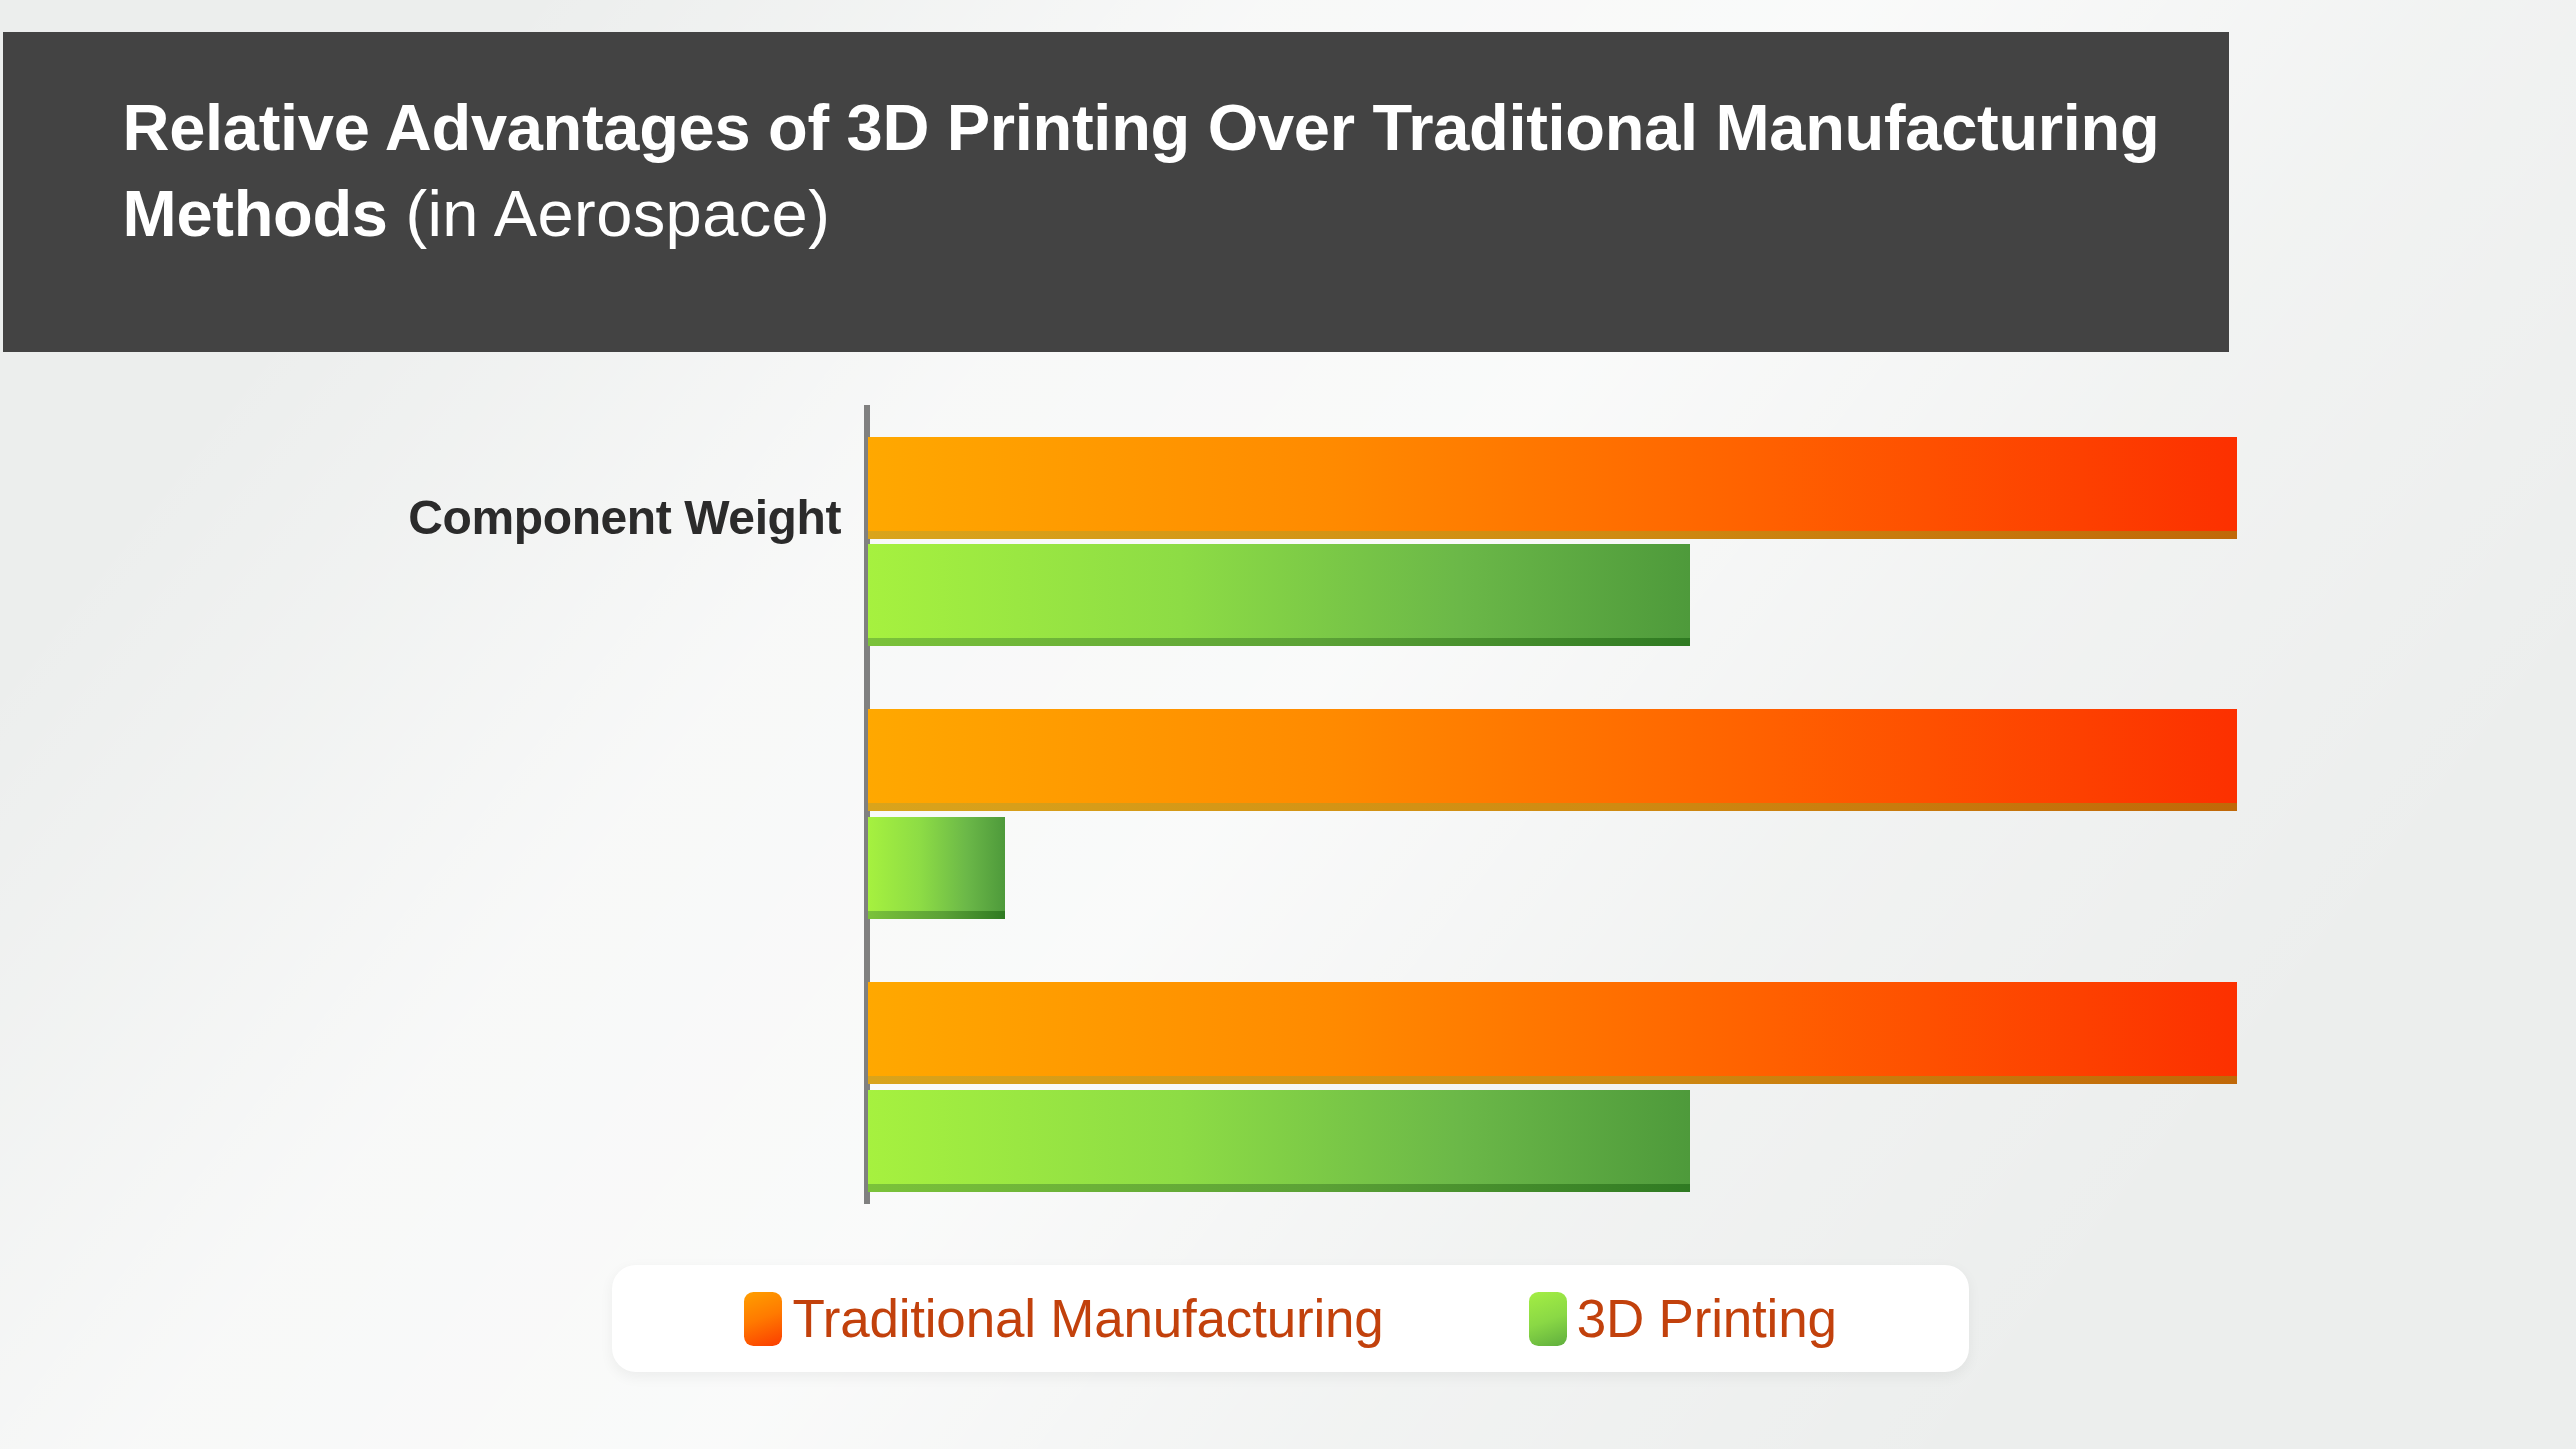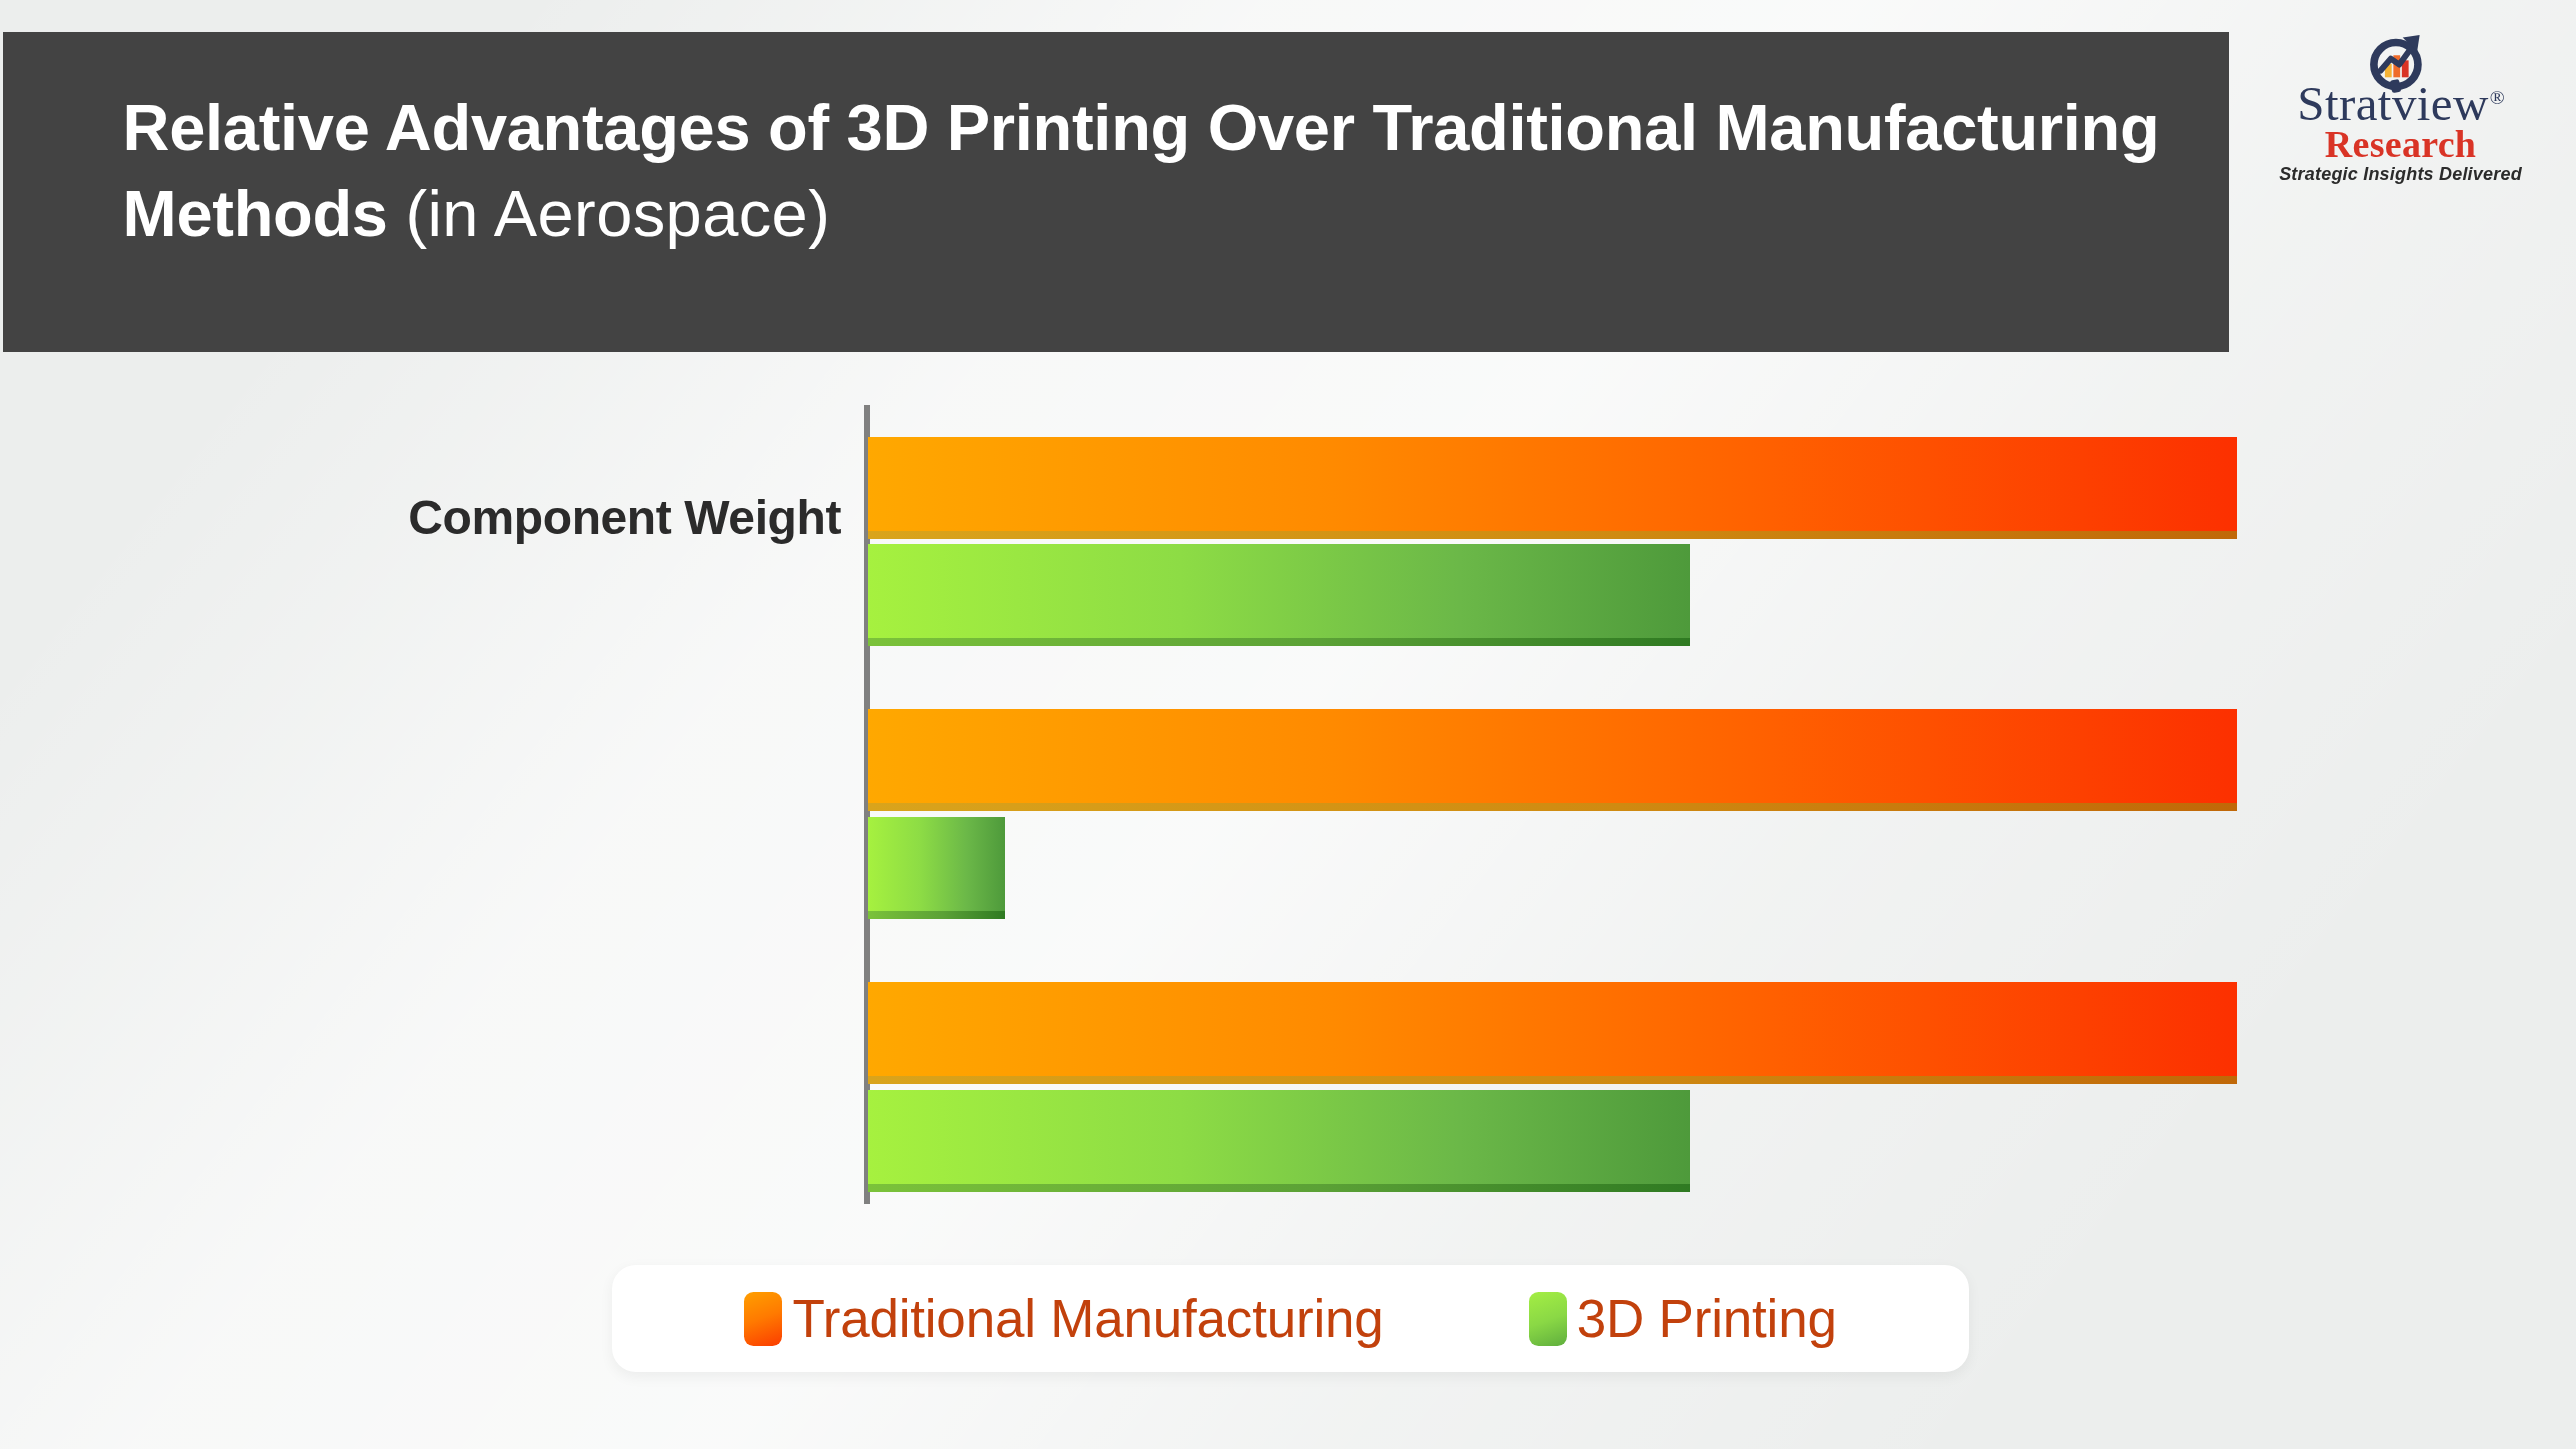--- a/index.html
+++ b/index.html
@@ -219,38 +219,20 @@
 <body>
 
 <div id="page">
 
   <div id="header-bar">
     <div id="header-title">
       <span class="bold">Relative Advantages of 3D Printing Over Traditional Manufacturing Methods </span><span class="light">(in Aerospace)</span>
     </div>
   </div>
 
-  <div id="logo">
-    <div id="logo-mark">
-      <svg viewBox="0 0 92 78" width="78" height="67" aria-hidden="true">
-        <circle cx="40" cy="45" r="26" fill="none" stroke="#2e3a5c" stroke-width="9"></circle>
-        <rect x="34" y="63" width="11" height="15" rx="3" fill="#2e3a5c" transform="rotate(-12 39 70)"></rect>
-        <rect x="27" y="44" width="8" height="16" fill="#f5b335"></rect>
-        <rect x="37" y="34" width="8" height="26" fill="#ef6b2a"></rect>
-        <rect x="47" y="40" width="8" height="20" fill="#d93426"></rect>
-        <path d="M22 52 L34 38 L44 45 L62 20" fill="none" stroke="#2e3a5c" stroke-width="7" stroke-linecap="round" stroke-linejoin="round"></path>
-        <path d="M48 13 L68 10 L65 30 Z" fill="#2e3a5c"></path>
-      </svg>
-    </div>
-    <div id="logo-word-row">
-      <span id="logo-stratview">Stratview</span><span id="logo-reg">®</span>
-    </div>
-    <div id="logo-research">Research</div>
-    <div id="logo-tagline">Strategic Insights Delivered</div>
-  </div>
 
   <div id="chart">
     <div id="axis-line"></div>
 
     <div class="cat-label" style="top: 490px;">Component Weight</div>
     <div class="bar orange" style="top: 437px; width: 1369px;">
       <div class="fill"></div>
       <div class="shadow"></div>
     </div>
     <div class="bar green" style="top: 544px; width: 822px;">

